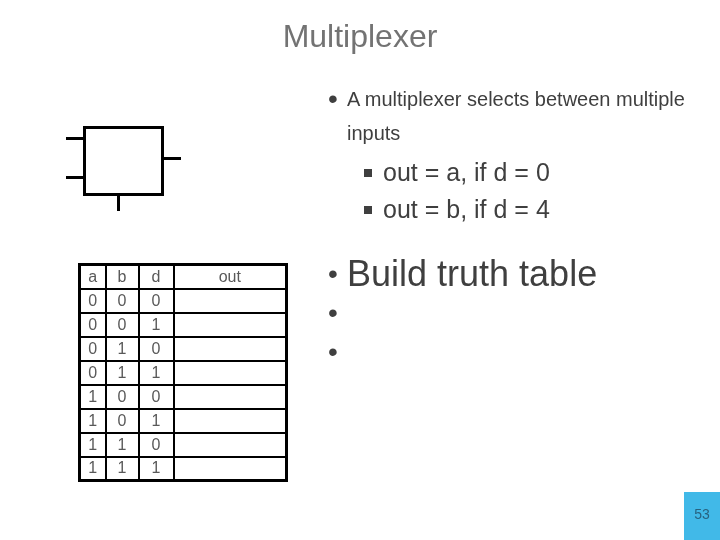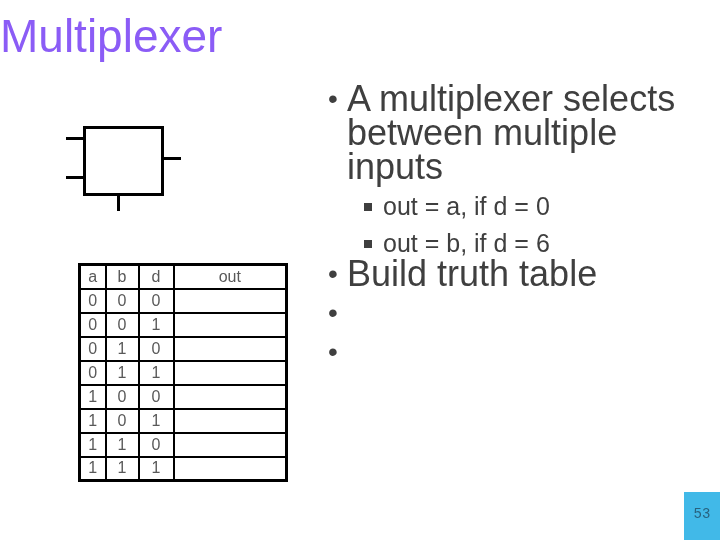--- a/index.html
+++ b/index.html
@@ -1,37 +1,37 @@
 <!DOCTYPE html>
 <html><head>
 <meta charset="utf-8">
 <style>
   * { margin:0; padding:0; box-sizing:border-box; }
   html,body { width:720px; height:540px; }
   body { font-family:"Liberation Sans", sans-serif; background:#ffffff; overflow:hidden; }
   .slide { position:relative; width:720px; height:540px; background:#ffffff; }
 
   
-  .title { position:absolute; top:12px; left:0; width:720px; 
-           font-size:46px; line-height:48px; color:#8b5cf6; font-weight:400; }
+  .title { position:absolute; top:12px; left:0; width:720px; text-align:center;
+           font-size:32px; line-height:48px; color:#737373; font-weight:400; }
 
   
   .mux-box   { position:absolute; left:83px;  top:126px; width:81px; height:70px;
                border:3px solid #000; background:#fff; }
   .stub      { position:absolute; background:#000; }
   .stub-in-a { left:66px;  top:137px; width:18px; height:3px; }
   .stub-in-b { left:66px;  top:176px; width:18px; height:3px; }
   .stub-out  { left:163px; top:157px; width:18px; height:3px; }
   .stub-sel  { left:117px; top:195px; width:3px;  height:16px; }
 
   
   .content1 { position:absolute; left:320px; top:82px; width:396px; color:#3F3F3F; }
   .b1-row  { display:flex; align-items:flex-start; }
   .b1-mark { flex:0 0 27px; padding-left:8px; font-size:28px; line-height:34px; }
-  .b1-text { flex:1; font-size:36px; line-height:34px; }
+  .b1-text { flex:1; font-size:20px; line-height:34px; }
   .sublist { margin-top:7px; padding-left:44px; }
   .sub-row { display:flex; align-items:flex-start; height:37px;text-align:right; }
   .sq-mark { flex:0 0 8px; width:8px; height:8px; background:#3F3F3F; margin-top:12px; margin-right:11px; }
   .sub-text{ font-size:25px; line-height:31px; }
 
   
   .content2 { position:absolute; left:320px; top:256px; width:400px; color:#3F3F3F; }
   .b2-row  { display:flex; align-items:flex-start; height:39px; }
   .b2-mark { flex:0 0 27px; padding-left:8px; font-size:28px; line-height:36px; }
   .b2-text { flex:1; font-size:36px; line-height:36px; }
@@ -42,21 +42,21 @@
             color:#595959; text-align:center; vertical-align:middle; height:24px; }
   .ttable { border:3px solid #000; }
   .col-a   { width:26px; }
   .col-b   { width:33px; }
   .col-d   { width:35px; }
   .col-out { width:113px; }
 
   
   .page-box { position:absolute; left:684px; top:492px; width:36px; height:48px;
               background:#41B9E8; display:flex; align-items:center; justify-content:center;
-              padding-bottom:4px;font-family:Liberation Mono, monospace; }
+              padding-bottom:4px; }
   .page-num { font-size:14px; color:#28627F; }
 </style>
 </head>
 <body>
 
 <div class="slide">
 
   <div class="title">Multiplexer</div>
 
   <div>
@@ -72,21 +72,21 @@
       <span class="b1-mark">•</span>
       <span class="b1-text">A multiplexer selects between multiple inputs</span>
     </div>
     <div class="sublist">
       <div class="sub-row">
         <span class="sq-mark"></span>
         <span class="sub-text">out = a, if d = 0</span>
       </div>
       <div class="sub-row">
         <span class="sq-mark"></span>
-        <span class="sub-text">out = b, if d = 6</span>
+        <span class="sub-text">out = b, if d = 4</span>
       </div>
     </div>
   </div>
 
   <div class="content2">
     <div class="b2-row">
       <span class="b2-mark">•</span>
       <span class="b2-text">Build truth table</span>
     </div>
     <div class="b2-row">

